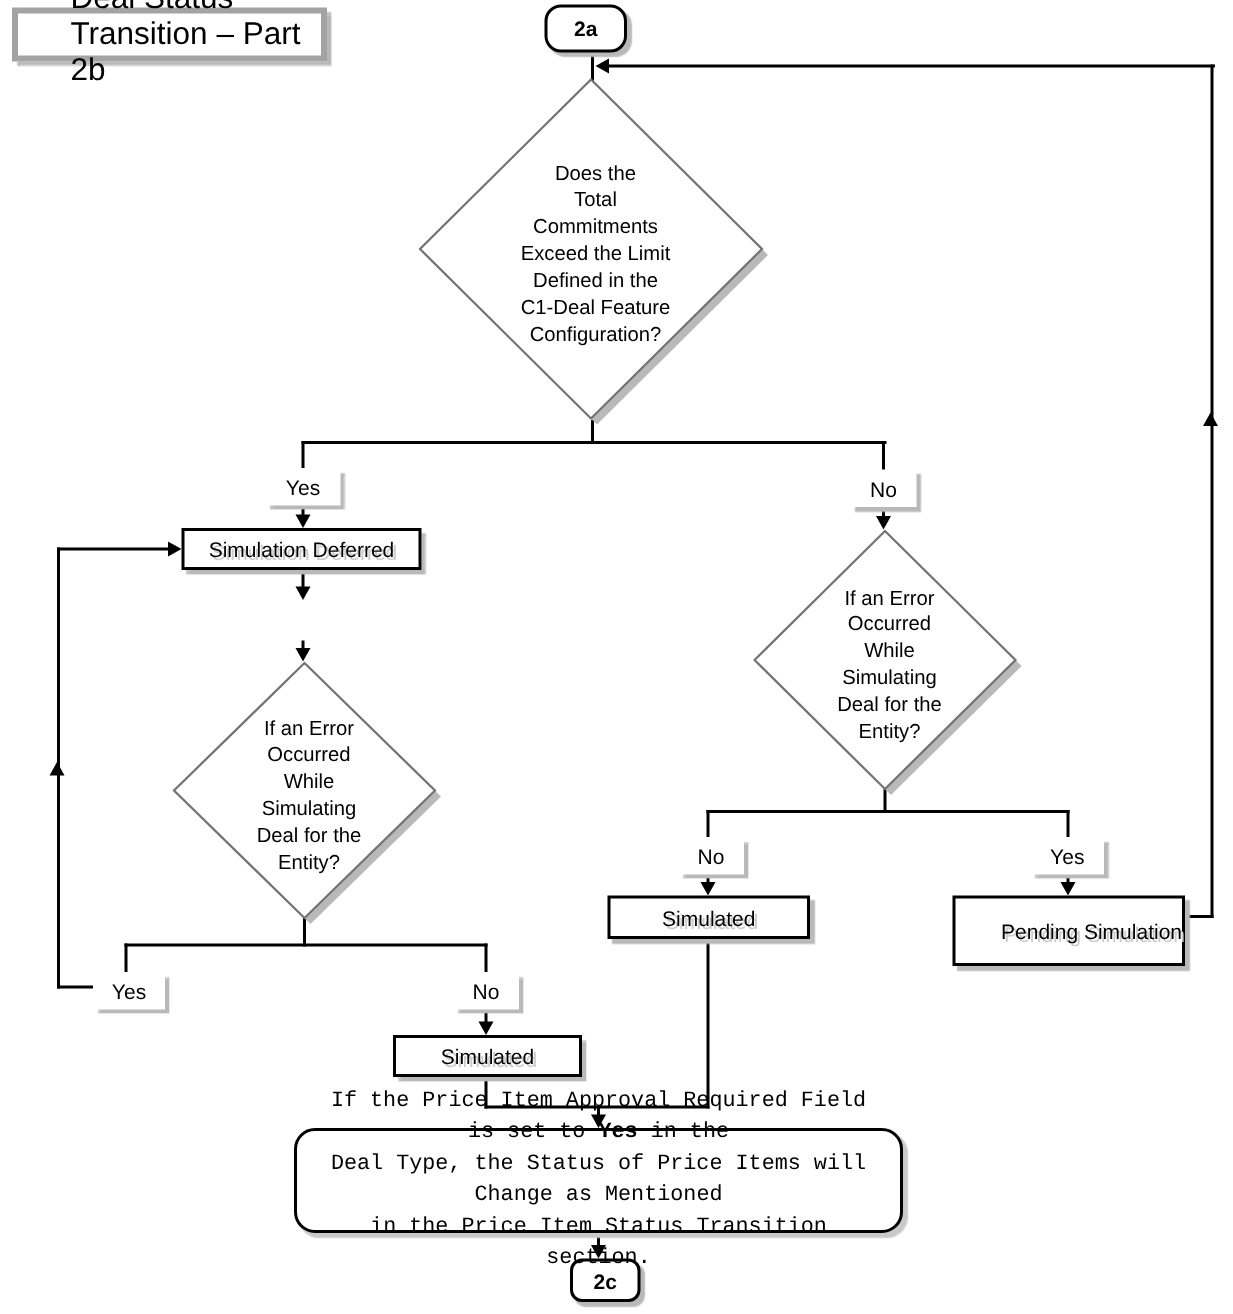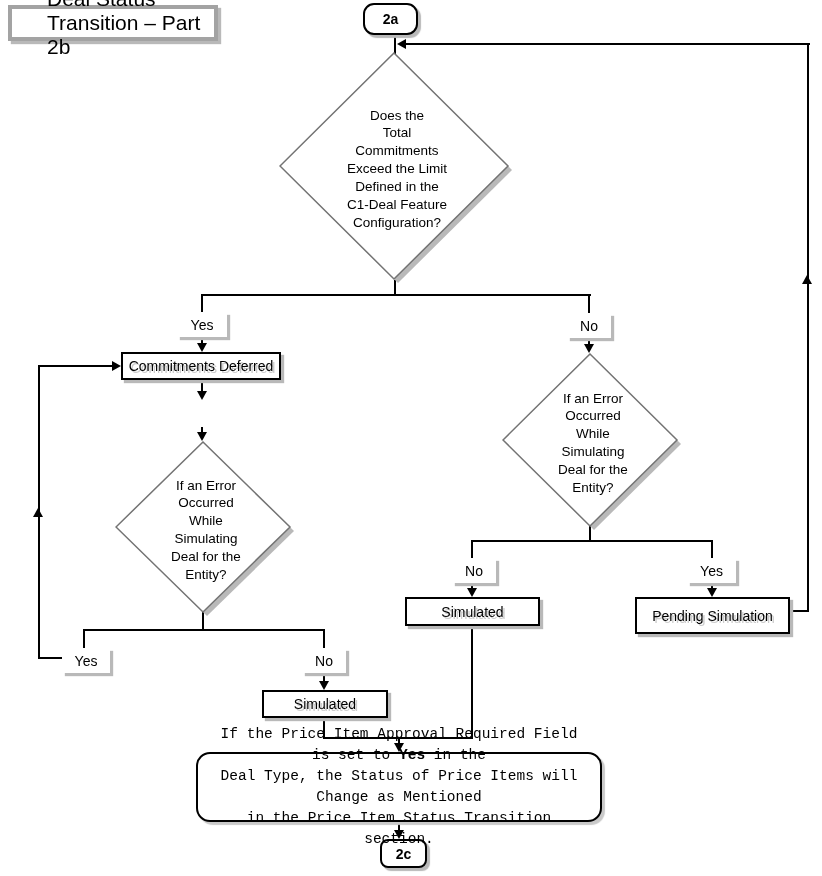--- a/index.html
+++ b/index.html
@@ -109,21 +109,21 @@
   </div>
 
   <div class="node elabel" style="left:177px; top:312px; width:50px; height:25px;">
     <span>Yes</span>
   </div>
   <div class="node elabel" style="left:567px; top:313px; width:44px; height:25px;">
     <span>No</span>
   </div>
 
   <div class="node state" style="left:121px; top:352px; width:160px; height:28px;">
-    <span>Commitments Deferred</span>
+    <span>Simulation Deferred</span>
   </div>
 
   <div class="diamond" style="left:115px; top:441px; width:182px; height:178px;">
     <svg width="182" height="178" viewBox="0 0 182 178">
       <polygon points="92,5 179,90 92,175 5,90" fill="#b9b9b9"></polygon>
       <polygon points="88,1 175,86 88,171 1,86" fill="#ffffff" stroke="#737373" stroke-width="1.5"></polygon>
     </svg>
     <div class="dtext">If an Error
 Occurred
 While
@@ -157,21 +157,21 @@
 
   <div class="node elabel" style="left:452px; top:558px; width:44px; height:25px;">
     <span>No</span>
   </div>
   <div class="node elabel" style="left:687px; top:558px; width:49px; height:25px;">
     <span>Yes</span>
   </div>
   <div class="node state" style="left:405px; top:597px; width:135px; height:29px;">
     <span>Simulated</span>
   </div>
-  <div class="node state" style="left:635px; top:597px; width:155px; height:37px;">
+  <div class="node state" style="left:635px; top:597px; width:155px; height:47px;justify-content:flex-end;">
     <span>Pending Simulation</span>
   </div>
 
   <div class="node note" style="left:196px; top:752px; width:406px; height:70px;font-family:Liberation Mono, monospace;">
     <div class="wrap"><span>If the Price Item Approval Required Field is set to </span><b>Yes</b><span> in the
 Deal Type, the Status of Price Items will Change as Mentioned
 in the Price Item Status Transition section.</span></div>
   </div>
 
 </div>

